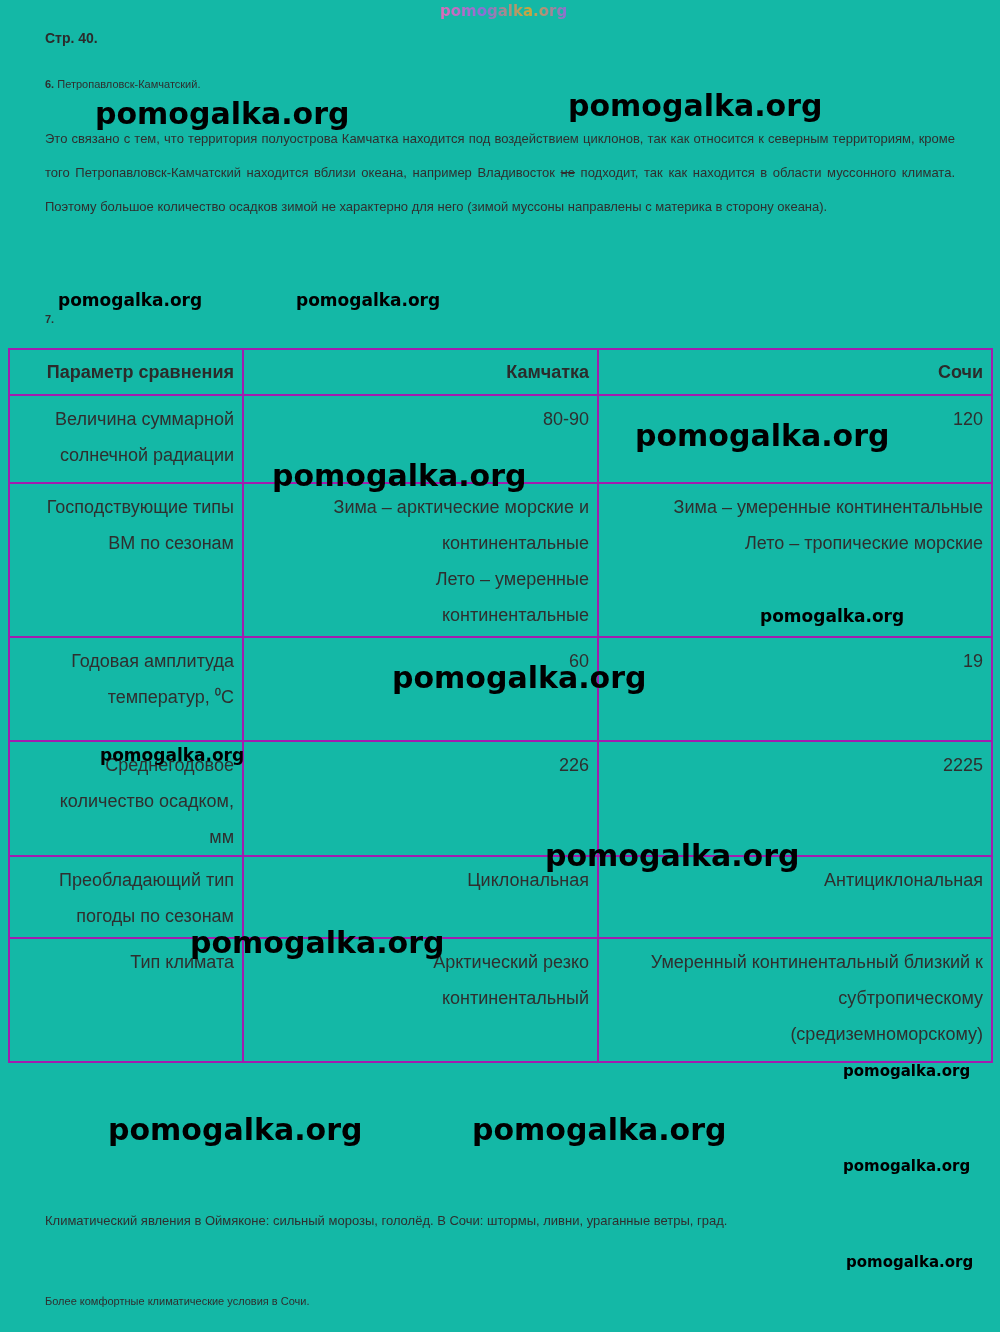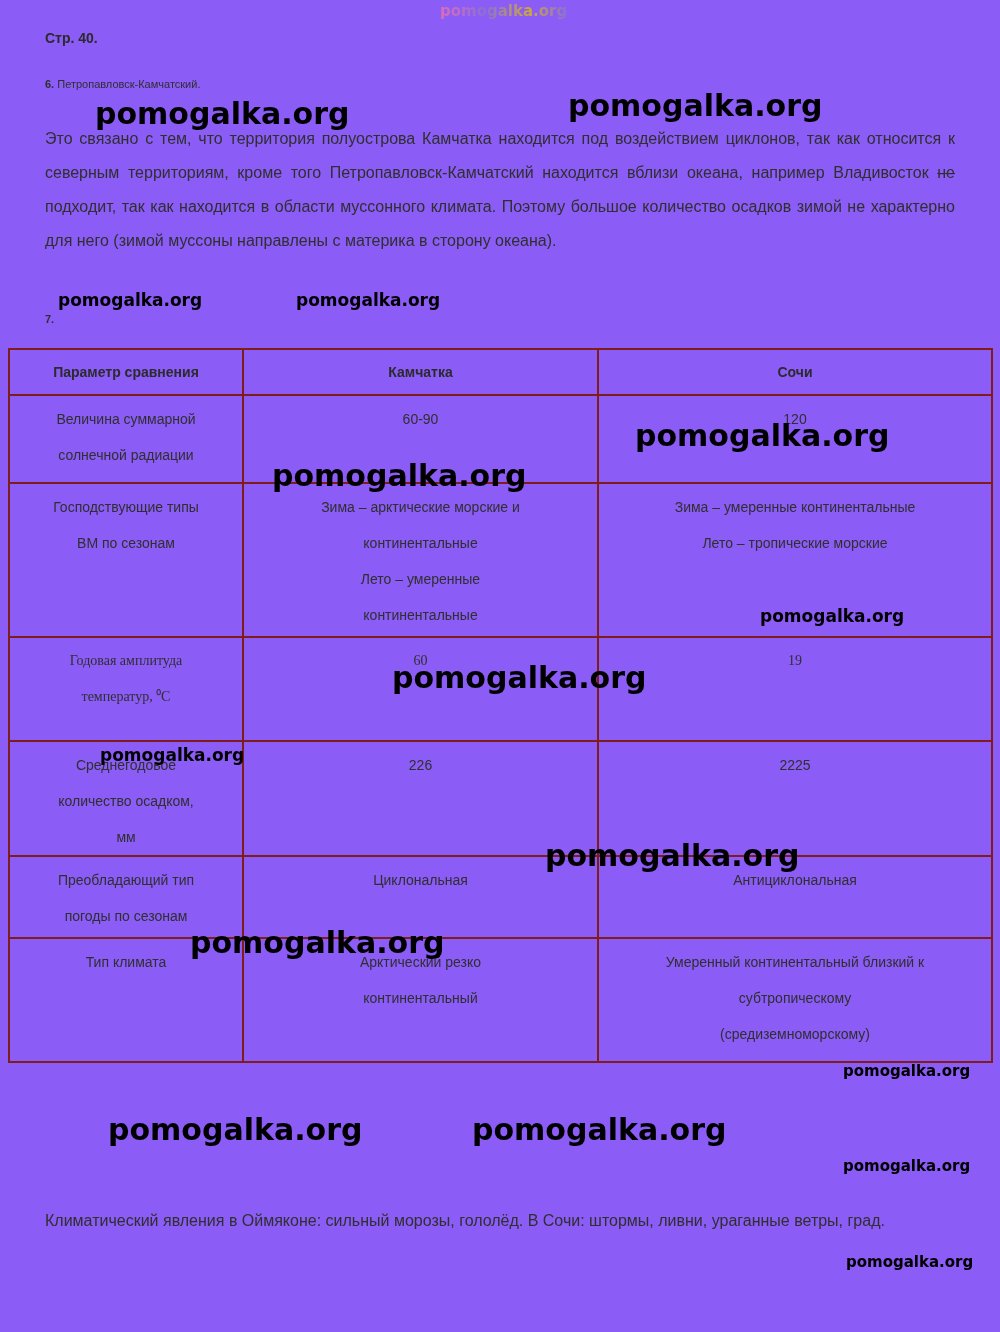--- a/index.html
+++ b/index.html
@@ -1,30 +1,30 @@
 <!DOCTYPE html>
 <html><head>
 <meta charset="utf-8">
 <style>
   html,body { margin:0; padding:0; background:#ffffff; }
   .page {
     position:relative;
     width:1000px;
     height:1332px;
-    background:#8b5cf6;
+    background:#14b8a6;
     font-family:"Liberation Sans", sans-serif;
     color:#2f2f2f;
     overflow:hidden;
   }
   .abs { position:absolute; }
   .bold { font-weight:700; }
   .heading { font-size:14px; font-weight:700; color:#2b2b2b; }
   .line { font-size:11px; color:#2f2f2f; }
   .para {
-    font-size:16px;
+    font-size:13px;
     line-height:34px;
     text-align:justify;
     text-align-last:left;
     color:#2f2f2f;
   }
   .strike { text-decoration:line-through; }
 
   
   .wm {
     position:absolute;
@@ -47,24 +47,24 @@
 
   
   .tbl-wrap { position:absolute; left:8px; top:348px; }
   table.cmp {
     border-collapse:collapse;
     table-layout:fixed;
     width:983px;
     background:transparent;
   }
   table.cmp th, table.cmp td {
-    border:2px solid #7f1d1d;
-    font-size:14px;
+    border:2px solid #a21caf;
+    font-size:18px;
     color:#2f2f2f;
-    text-align:center;
+    text-align:right;
     vertical-align:top;
     padding:5px 8px 0 8px;
     line-height:36px;
     white-space:pre-line;
   }
   table.cmp th {
     vertical-align:middle;
     font-weight:700;
     padding:0 8px;
     line-height:22px;
@@ -115,34 +115,34 @@
       </colgroup>
       <tbody>
           <tr style="height:46px;">
         <th>Параметр сравнения</th>
         <th>Камчатка</th>
         <th>Сочи</th>
       </tr>
       <tr style="height:88px;">
         <td>Величина суммарной
 солнечной радиации</td>
-        <td>60-90</td>
+        <td>80-90</td>
         <td>120</td>
       </tr>
       <tr style="height:154px;">
         <td>Господствующие типы
 ВМ по сезонам</td>
         <td>Зима – арктические морские и
 континентальные
 Лето – умеренные
 континентальные</td>
         <td>Зима – умеренные континентальные
 Лето – тропические морские</td>
       </tr>
-      <tr style="height:104px;font-family:Liberation Serif, serif;">
+      <tr style="height:104px;">
         <td>Годовая амплитуда
 температур, ⁰С</td>
         <td>60</td>
         <td>19</td>
       </tr>
       <tr style="height:113px;">
         <td>Среднегодовое
 количество осадком,
 мм</td>
         <td>226</td>
@@ -161,14 +161,15 @@
         <td>Умеренный континентальный близкий к
 субтропическому
 (средиземноморскому)</td>
       </tr>
     </tbody>
       </table>
   </div>
 
   <div class="abs para" style="left:45px; top:1204px; width:910px;">Климатический явления в Оймяконе: сильный морозы, гололёд. В Сочи: штормы, ливни, ураганные ветры, град.</div>
 
+  <div class="abs line" style="left:45px; top:1295px; width:910px;">Более комфортные климатические условия в Сочи.</div>
 
 </div>
 
 </body></html>

